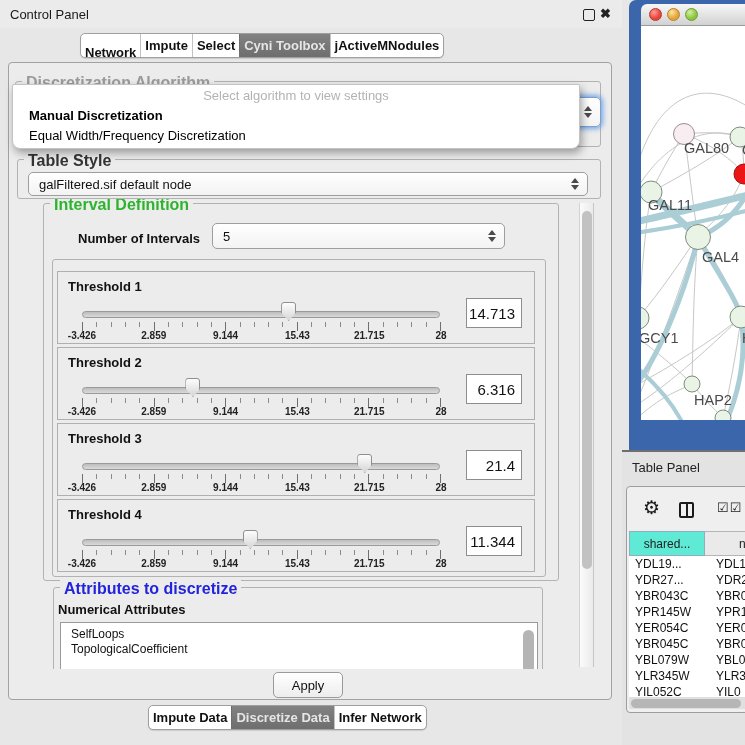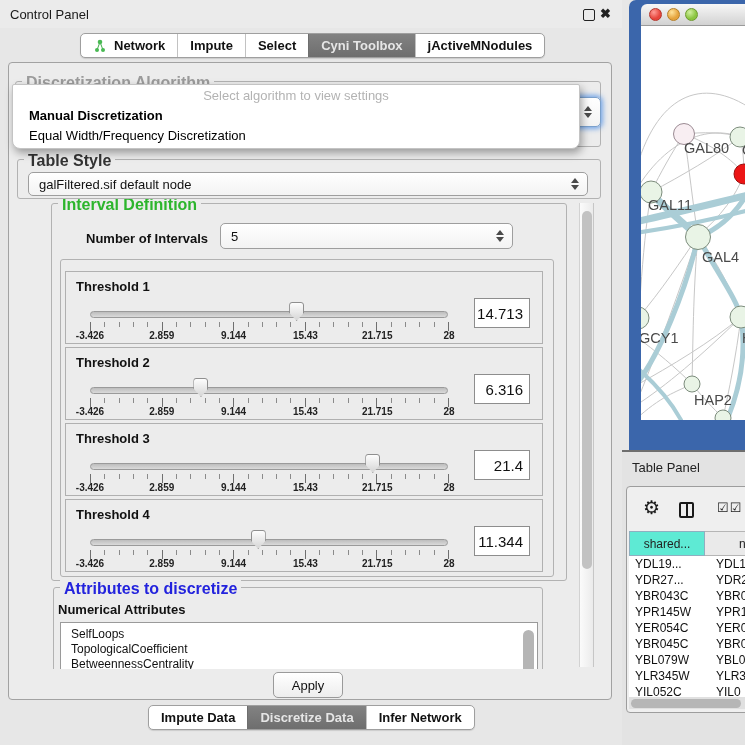--- a/index.html
+++ b/index.html
@@ -9,21 +9,21 @@
 
   
   .cp-titlebar{left:0;top:0;width:622px;height:28px;background:#ebebeb;}
   .cp-title{left:10px;top:7px;font-size:13px;color:#1a1a1a;}
   .float-ico{left:583px;top:9px;width:10px;height:10px;border:1.5px solid #222;border-radius:2px;background:transparent;}
   .close-ico{left:600px;top:6px;font-size:13px;font-weight:bold;color:#222;}
 
   
   .segmented{display:flex;background:#fff;border:1px solid #9f9f9f;border-radius:5px;overflow:hidden;
     height:23px;line-height:23px;font-weight:bold;font-size:13px;color:#111;box-shadow:0 1px 1px rgba(0,0,0,.12);}
-  .segment{padding:0 12px;border-left:1px solid #c2c2c2;display:flex;align-items:center;gap:7px;white-space:nowrap;}
+  .segment{padding:0 4px;border-left:1px solid #c2c2c2;display:flex;align-items:center;gap:7px;white-space:nowrap;flex-direction:column;}
   .segment:first-child{border-left:none;}
   .segment.selected{background:linear-gradient(#828282,#6e6e6e);color:#e6e6e6;border-left-color:#6e6e6e;}
   .top-tabs{left:80px;top:33px;}
   .bottom-tabs{left:148px;top:705px;}
 
   
   .main-panel{left:8px;top:62px;width:604px;height:638px;background:#ececec;border:1px solid #a2a2a2;border-radius:4px;box-sizing:border-box;}
 
   .group{position:absolute;border:1px solid #b2b2b2;border-radius:3px;box-sizing:border-box;}
   .gtitle{position:absolute;top:-8px;left:6px;background:#ececec;padding:0 4px;font-size:16px;white-space:nowrap;font-weight:bold;}
@@ -169,21 +169,21 @@
         <span>galFiltered.sif default node</span>
         <div class="arrows">
             <div class="arr-up"></div>
             <div class="arr-down"></div>
           </div>
       </div>
     </div>
 
     <div class="abs viewport" style="left:6px;top:136px;">
 
-      <div class="group" style="left:36px;top:4px;width:516px;height:378px;">
+      <div class="group" style="left:28px;top:4px;width:516px;height:378px;">
         <span class="gtitle t-green">Interval Definition</span>
 
         <div class="abs" style="left:34px;top:27px;font-weight:bold;">Number of Intervals</div>
         <div class="combo" style="left:168px;top:19px;width:293px;height:26px;">
           <span>5</span>
           <div class="arrows">
               <div class="arr-up"></div>
               <div class="arr-down"></div>
             </div>
         </div>
@@ -251,21 +251,20 @@
           </div>
         </div>
       </div>
 
       <div class="group" style="left:38px;top:388px;width:490px;height:120px;">
         <span class="gtitle t-blue">Attributes to discretize</span>
         <div class="attr-label">Numerical Attributes</div>
         <div class="attr-list">
           <div>SelfLoops</div>
           <div>TopologicalCoefficient</div>
-          <div>BetweennessCentrality</div>
           <div class="attr-sb"></div>
         </div>
       </div>
     </div>
 
     <div class="abs vscroll" style="left:570px;top:140px;">
       <div class="vscroll-thumb"></div>
     </div>
 
     <div class="abs apply-btn" style="left:264px;top:609px;">Apply</div>

